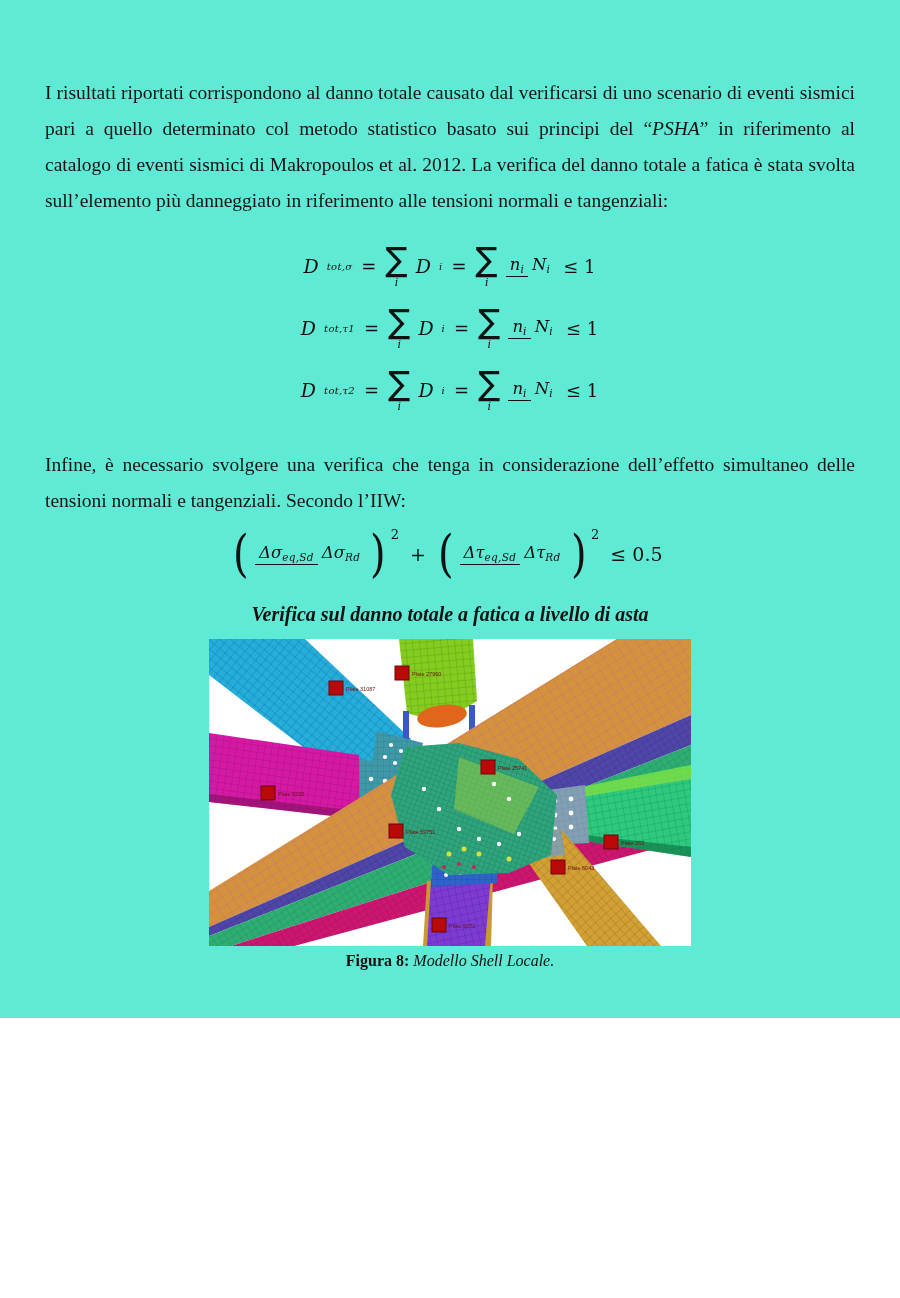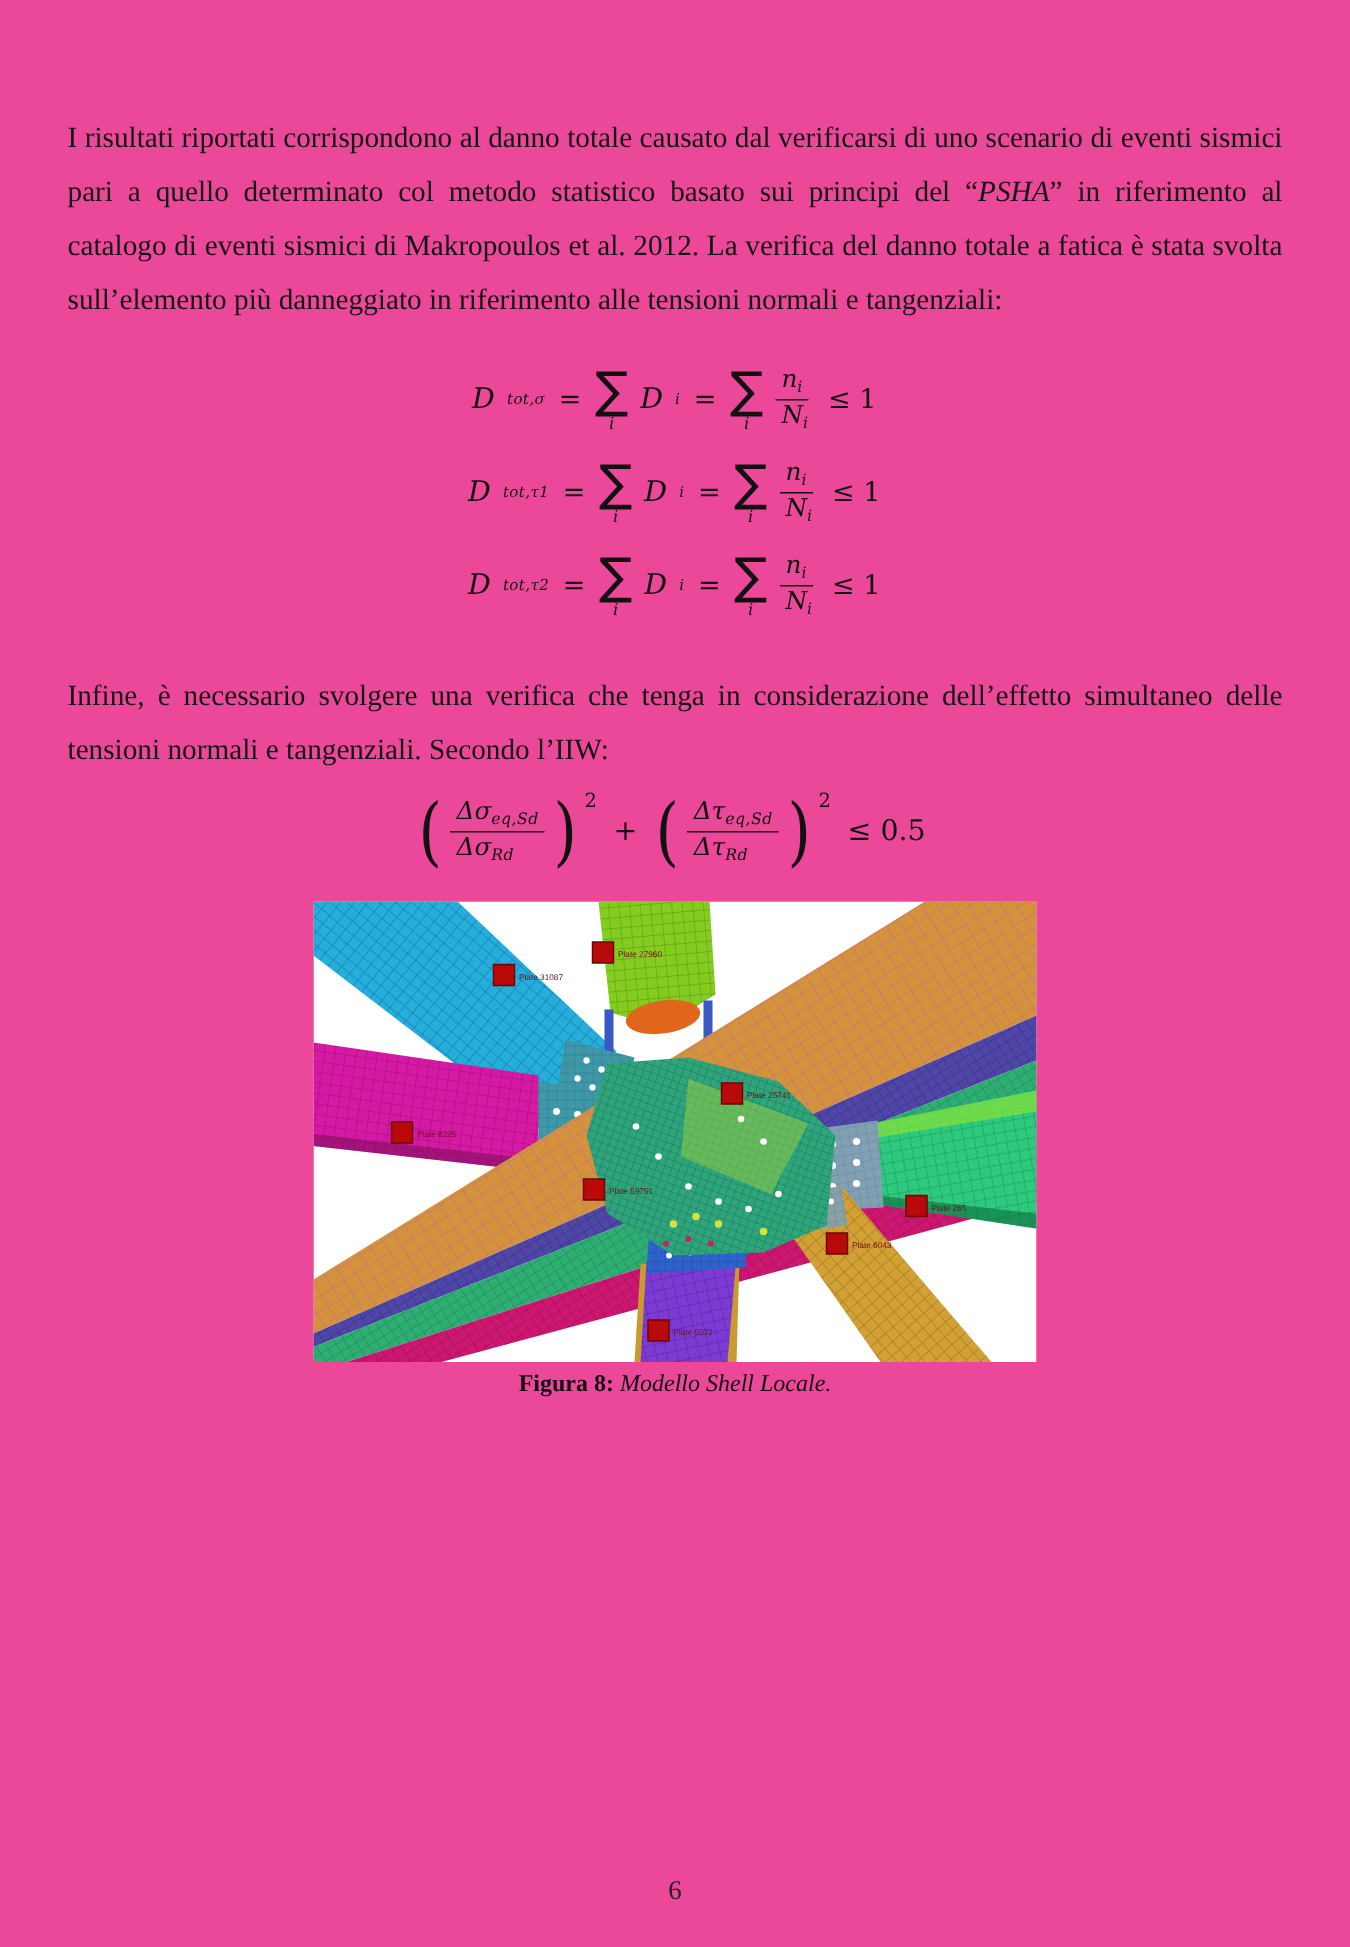--- a/index.html
+++ b/index.html
@@ -1,30 +1,30 @@
 <!DOCTYPE html>
 <html><head>
 <meta charset="utf-8">
 <style>
   html,body{margin:0;padding:0;background:#fff;}
-  .page{position:relative;width:900px;height:1298px;background:#ec4899;overflow:hidden;
+  .page{position:relative;width:900px;height:1018px;background:#5eead4;overflow:hidden;
         font-family:"Liberation Serif",serif;color:#1a1a1a;}
   .content{padding:75px 45px 0 45px;}
   .para{margin:0;font-size:19.5px;line-height:36px;text-align:justify;color:#141414;}
   .para .em{font-style:italic;}
   .formulas{margin-top:16px;}
   .formula-row{display:flex;justify-content:center;align-items:center;gap:8px;height:62px;
                font-family:"DejaVu Serif",serif;color:#111;}
   .var{font-style:italic;font-size:19px;}
   .formula-row sub{font-style:italic;font-size:10px;vertical-align:-5px;letter-spacing:.3px;}
   .op{font-size:18px;padding:0 1px;font-style:normal;}
   .sum{display:inline-flex;flex-direction:column;align-items:center;line-height:1;}
   .sigma{font-family:"DejaVu Sans",sans-serif;font-size:33px;line-height:.95;font-style:normal;}
   .sumidx{font-size:11px;font-style:italic;margin-top:1px;}
-  .frac{display:inline-flex;flex-direction:column;align-items:flex-start;line-height:1.15;}
+  .frac{display:inline-flex;flex-direction:row;align-items:center;line-height:1.15;}
   .frac .num,.frac .den{font-style:italic;font-size:16.5px;padding:1px 4px;}
   .frac .num{border-bottom:1.4px solid #111;}
   .frac sub{font-size:10.5px;vertical-align:-3px;}
   .iiw{height:70px;gap:4px;}
   .paren{font-size:50px;font-weight:400;line-height:1;transform:scaleX(.8);font-style:normal;}
   .pow{font-size:13px;position:relative;top:-20px;left:-1px;font-style:normal;}
   .iiw .op{font-size:19px;margin:0 5px;}
   .center-caption{margin-top:12px;text-align:center;font-weight:700;font-style:italic;
                   font-size:20px;line-height:26px;color:#111;}
   .section-heading{margin-top:36px;font-weight:700;font-style:italic;font-size:20px;
@@ -127,20 +127,21 @@
       <span class="paren">(</span>
       <span class="frac">
         <span class="num"><span>Δτ</span><sub>eq,Sd</sub></span>
         <span class="den"><span>Δτ</span><sub>Rd</sub></span>
       </span>
       <span class="paren">)</span>
         <span class="pow">2</span>
       <span class="op">≤ 0.5</span>
     </div>
 
+    <div class="center-caption">Verifica sul danno totale a fatica a livello di asta</div>
 
 
     <div class="figure-wrap">
       <svg width="482" height="307" viewBox="0 0 482 307" role="img">
         <defs>
           <pattern id="pCyan" width="7" height="7" patternUnits="userSpaceOnUse" patternTransform="rotate(40)">
             <rect width="7" height="7" fill="#25aed8"></rect>
               <path d="M0 0H7M0 0V7" stroke="#0e62b0" stroke-width="0.7" opacity="0.85"></path>
           </pattern>
           <pattern id="pLime" width="7" height="7" patternUnits="userSpaceOnUse" patternTransform="rotate(85)">

